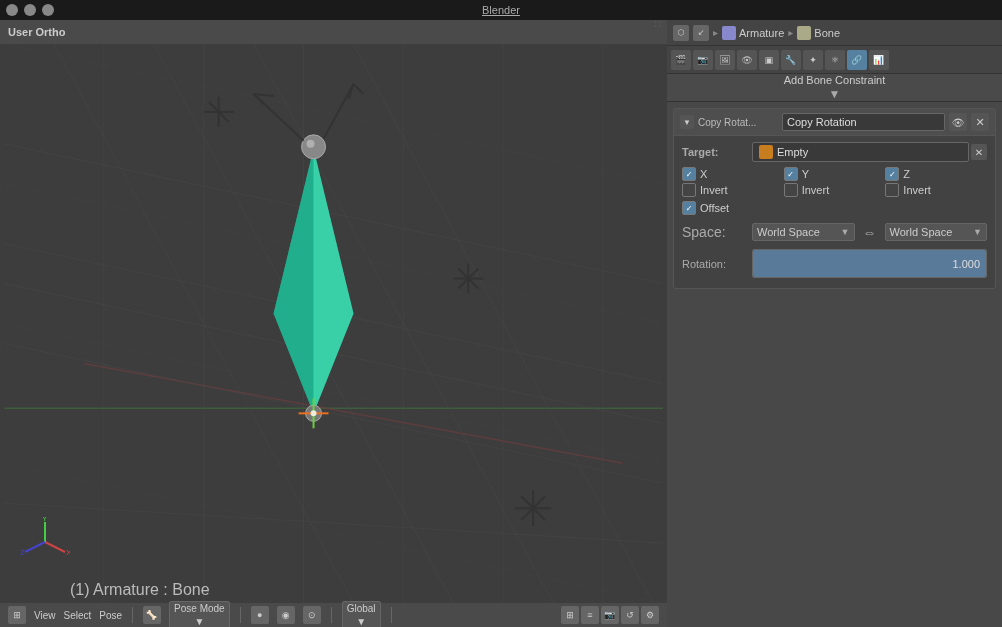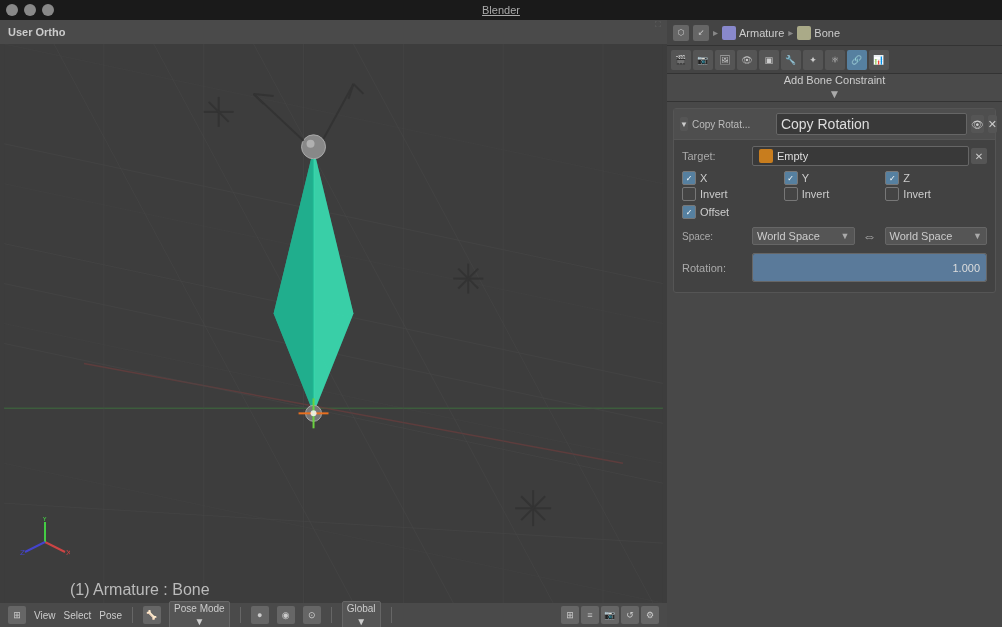--- a/index.html
+++ b/index.html
@@ -261,21 +261,21 @@
     .constraint-name-short {
       color: #bbb;
       font-size: 10px;
       flex: 0 0 80px;
     }
     .constraint-name-input {
       flex: 1;
       background: #393939;
       border: 1px solid #666;
       color: #ddd;
-      font-size: 14px;
+      font-size: 11px;
       padding: 2px 4px;
       border-radius: 2px;
     }
     .constraint-eye {
       width: 18px; height: 18px;
       background: #555;
       border-radius: 2px;
       display: flex; align-items: center; justify-content: center;
       font-size: 10px;
       cursor: pointer;
@@ -297,20 +297,21 @@
     }
     .prop-row {
       display: flex;
       align-items: center;
       margin-bottom: 5px;
     }
     .prop-label {
       width: 70px;
       color: #aaa;
       font-size: 11px;
+      font-weight: bold;
     }
     .prop-value {
       flex: 1;
       display: flex;
       align-items: center;
     }
     .target-field {
       flex: 1;
       background: #393939;
       border: 1px solid #666;
@@ -384,21 +385,21 @@
 
     
     .space-row {
       display: flex;
       align-items: center;
       margin-bottom: 6px;
     }
     .space-label {
       width: 70px;
       color: #aaa;
-      font-size: 10px;
+      font-size: 14px;
     }
     .space-select {
       flex: 1;
       background: #555;
       border: 1px solid #666;
       color: #ccc;
       font-size: 11px;
       padding: 2px 4px;
       border-radius: 2px;
       display: flex;

